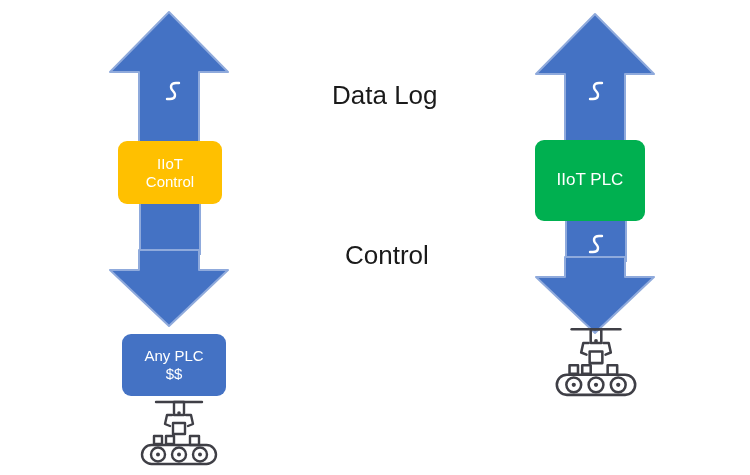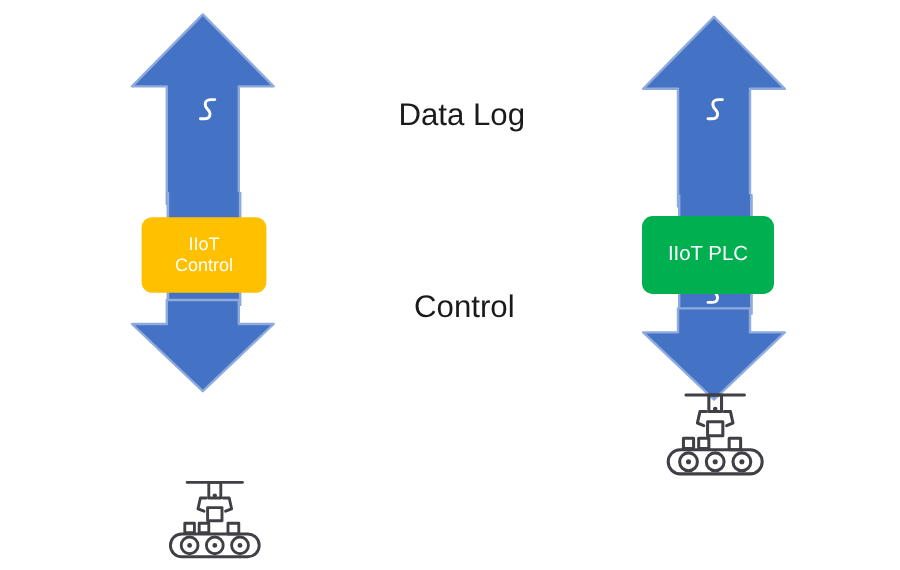--- a/index.html
+++ b/index.html
@@ -36,32 +36,31 @@
   
   .chip {
     position: absolute;
     display: flex;
     align-items: center;
     justify-content: center;
     text-align: center;
     color: #ffffff;
     line-height: 1.18;
     box-sizing: border-box;
-    margin-top: 40px;
   }
   .chip-gateway {
     left: 118px; top: 141px;
     width: 104px; height: 63px;
     background: #FFC000;
     border-radius: 9px;
     font-size: 15px;
   }
   .chip-iiotplc {
     left: 535px; top: 140px;
-    width: 110px; height: 65px;
+    width: 110px; height: 81px;
     background: #00B050;
     border-radius: 9px;
     font-size: 17px;
   }
   .chip-anyplc {
     left: 122px; top: 334px;
     width: 104px; height: 62px;
     background: #4472C4;
     border-radius: 9px;
     font-size: 15px;
@@ -102,20 +101,26 @@
     <polygon points="35,2 95,2 95,22 124,22 65,78 6,22 35,22" fill="#4472C4" stroke="#8FAADC" stroke-width="2" stroke-linejoin="round"></polygon>
   </svg>
 
   <div class="chip chip-gateway">
     <div>
       <div>IIoT</div>
       <div>Control</div>
     </div>
   </div>
 
+  <div class="chip chip-anyplc">
+    <div>
+      <div>Any PLC</div>
+      <div>$$</div>
+    </div>
+  </div>
 
   <svg class="machine-icon" style="left:134px; top:398px; width:90px; height:68px;" viewBox="0 0 90 68">
     <g fill="none" stroke="#3F3F46" stroke-width="2.4" stroke-linejoin="round" stroke-linecap="round">
 
       <line x1="22" y1="4" x2="68" y2="4"></line>
 
       <rect x="40" y="4" width="10" height="13"></rect>
 
       <path d="M38 17 L33 17 L31 26 L36 28"></path>
       <path d="M52 17 L57 17 L59 26 L54 28"></path>

